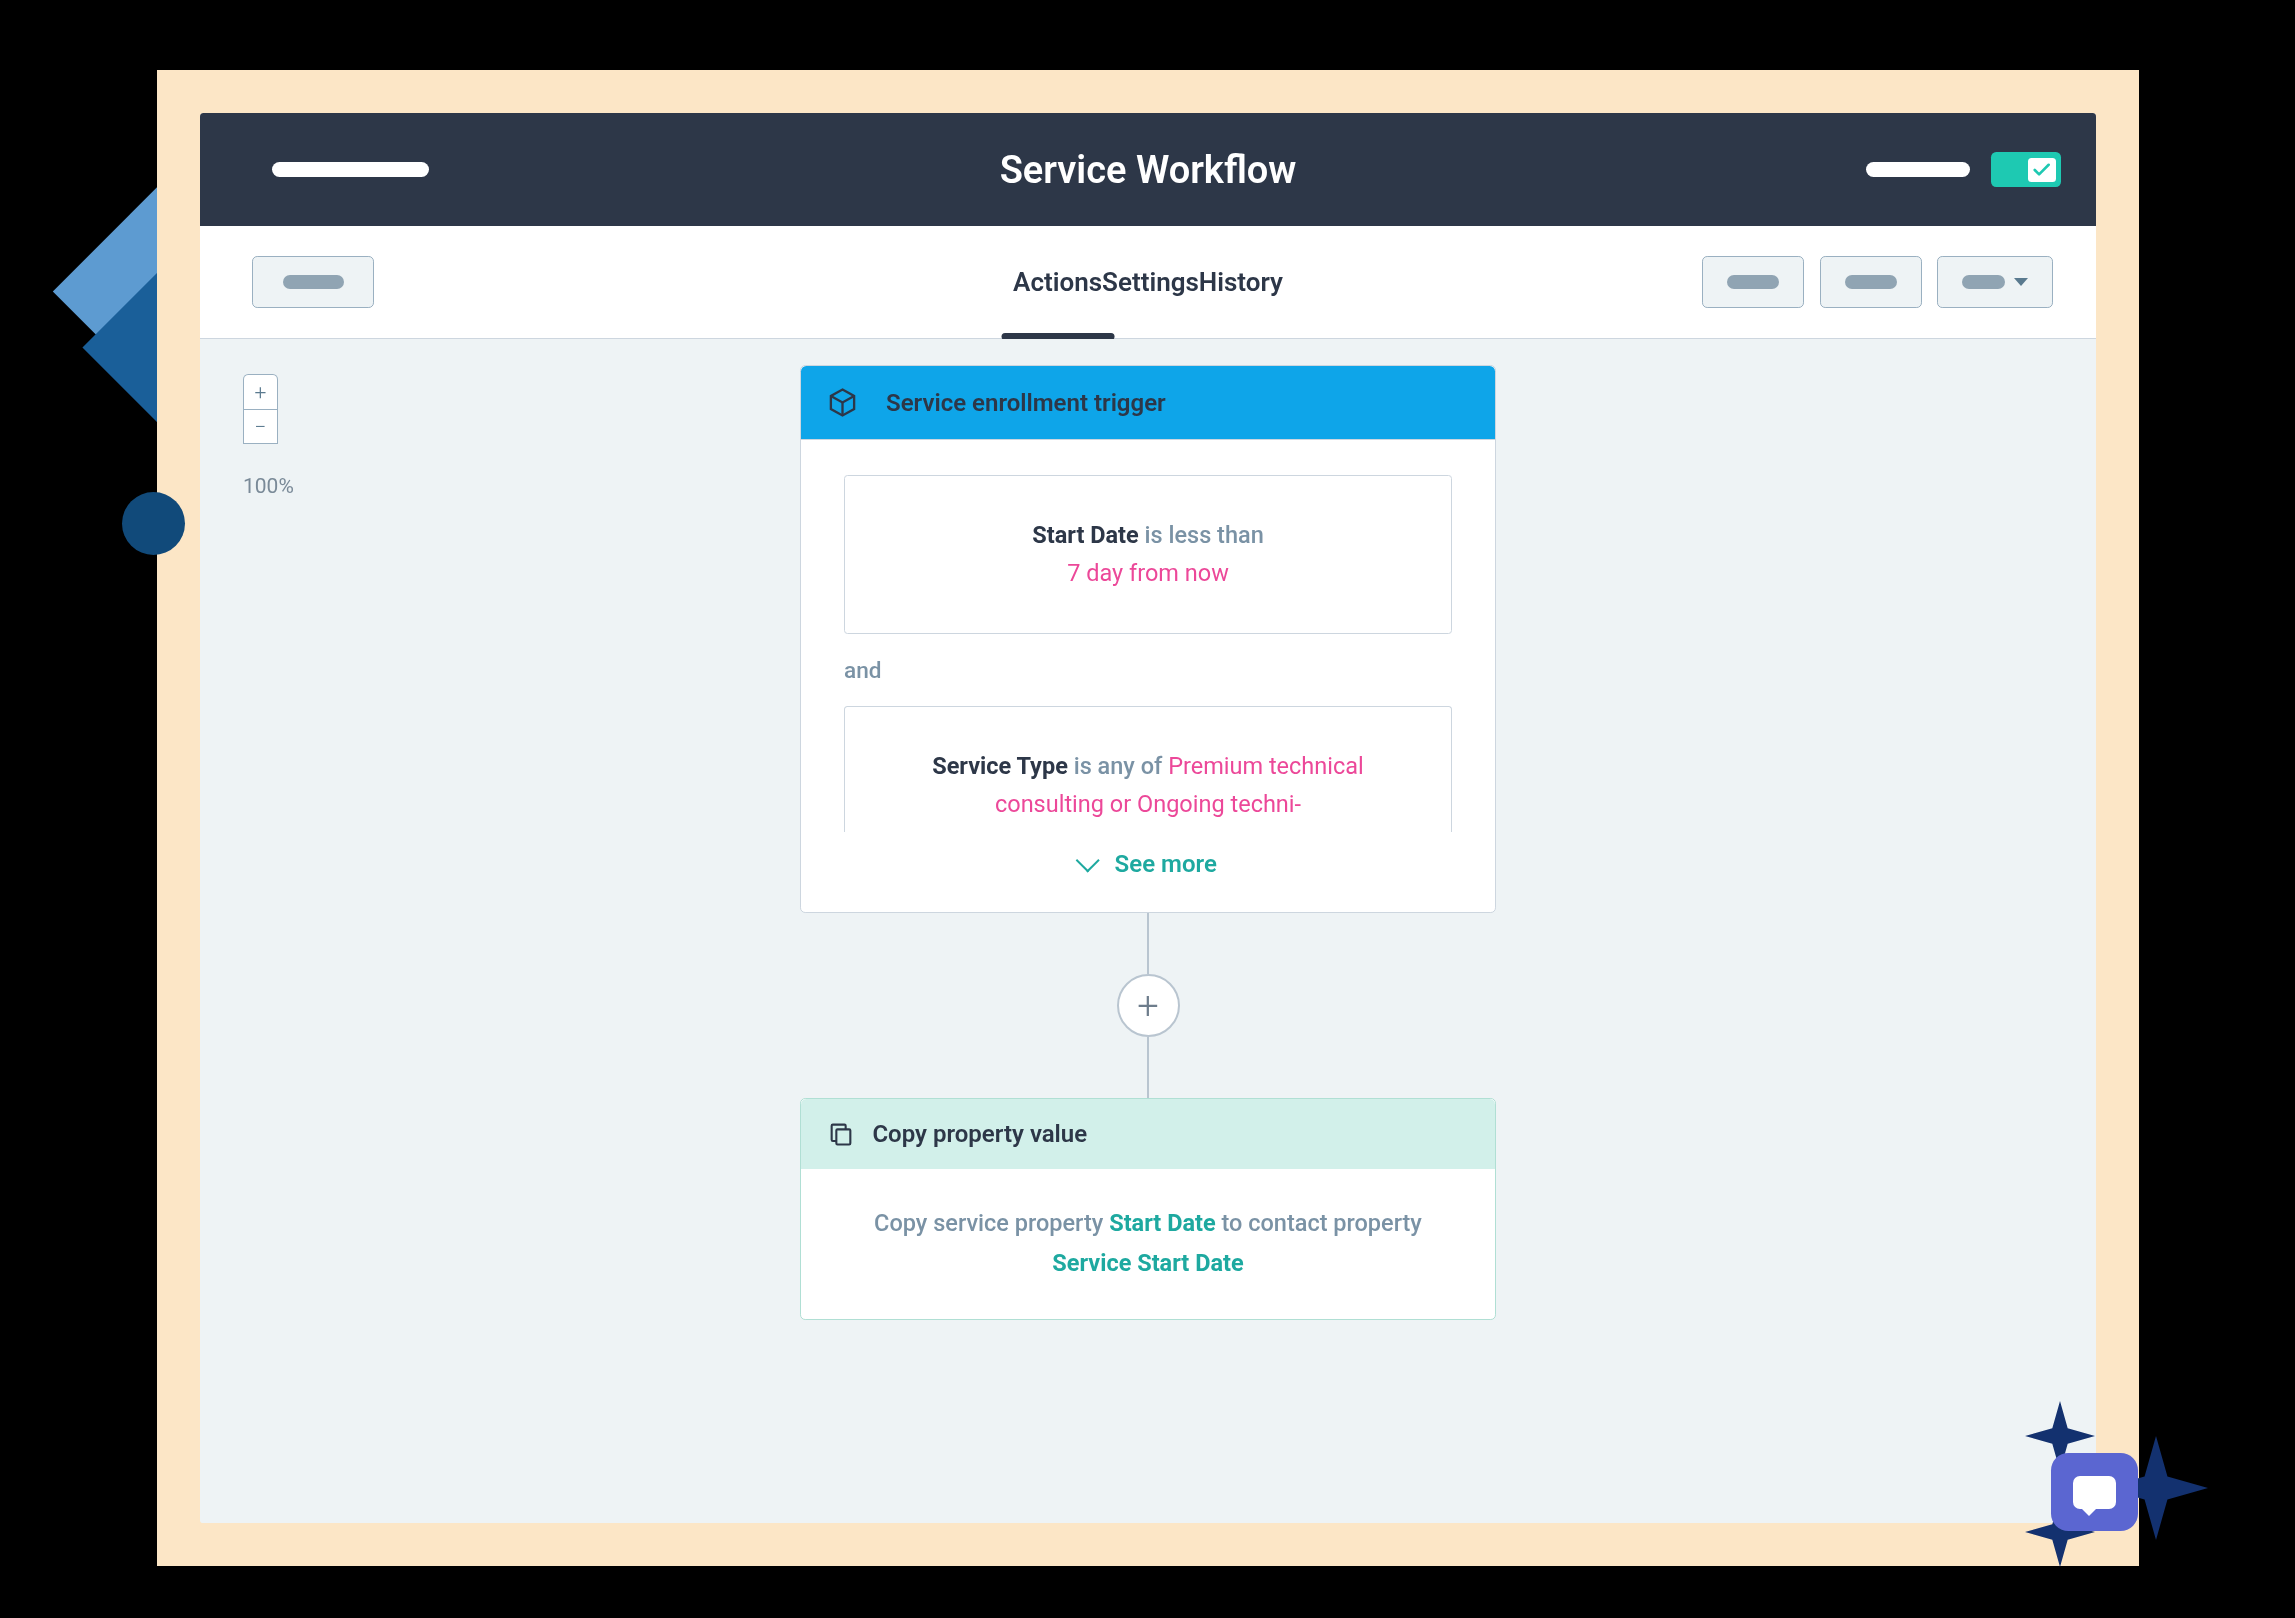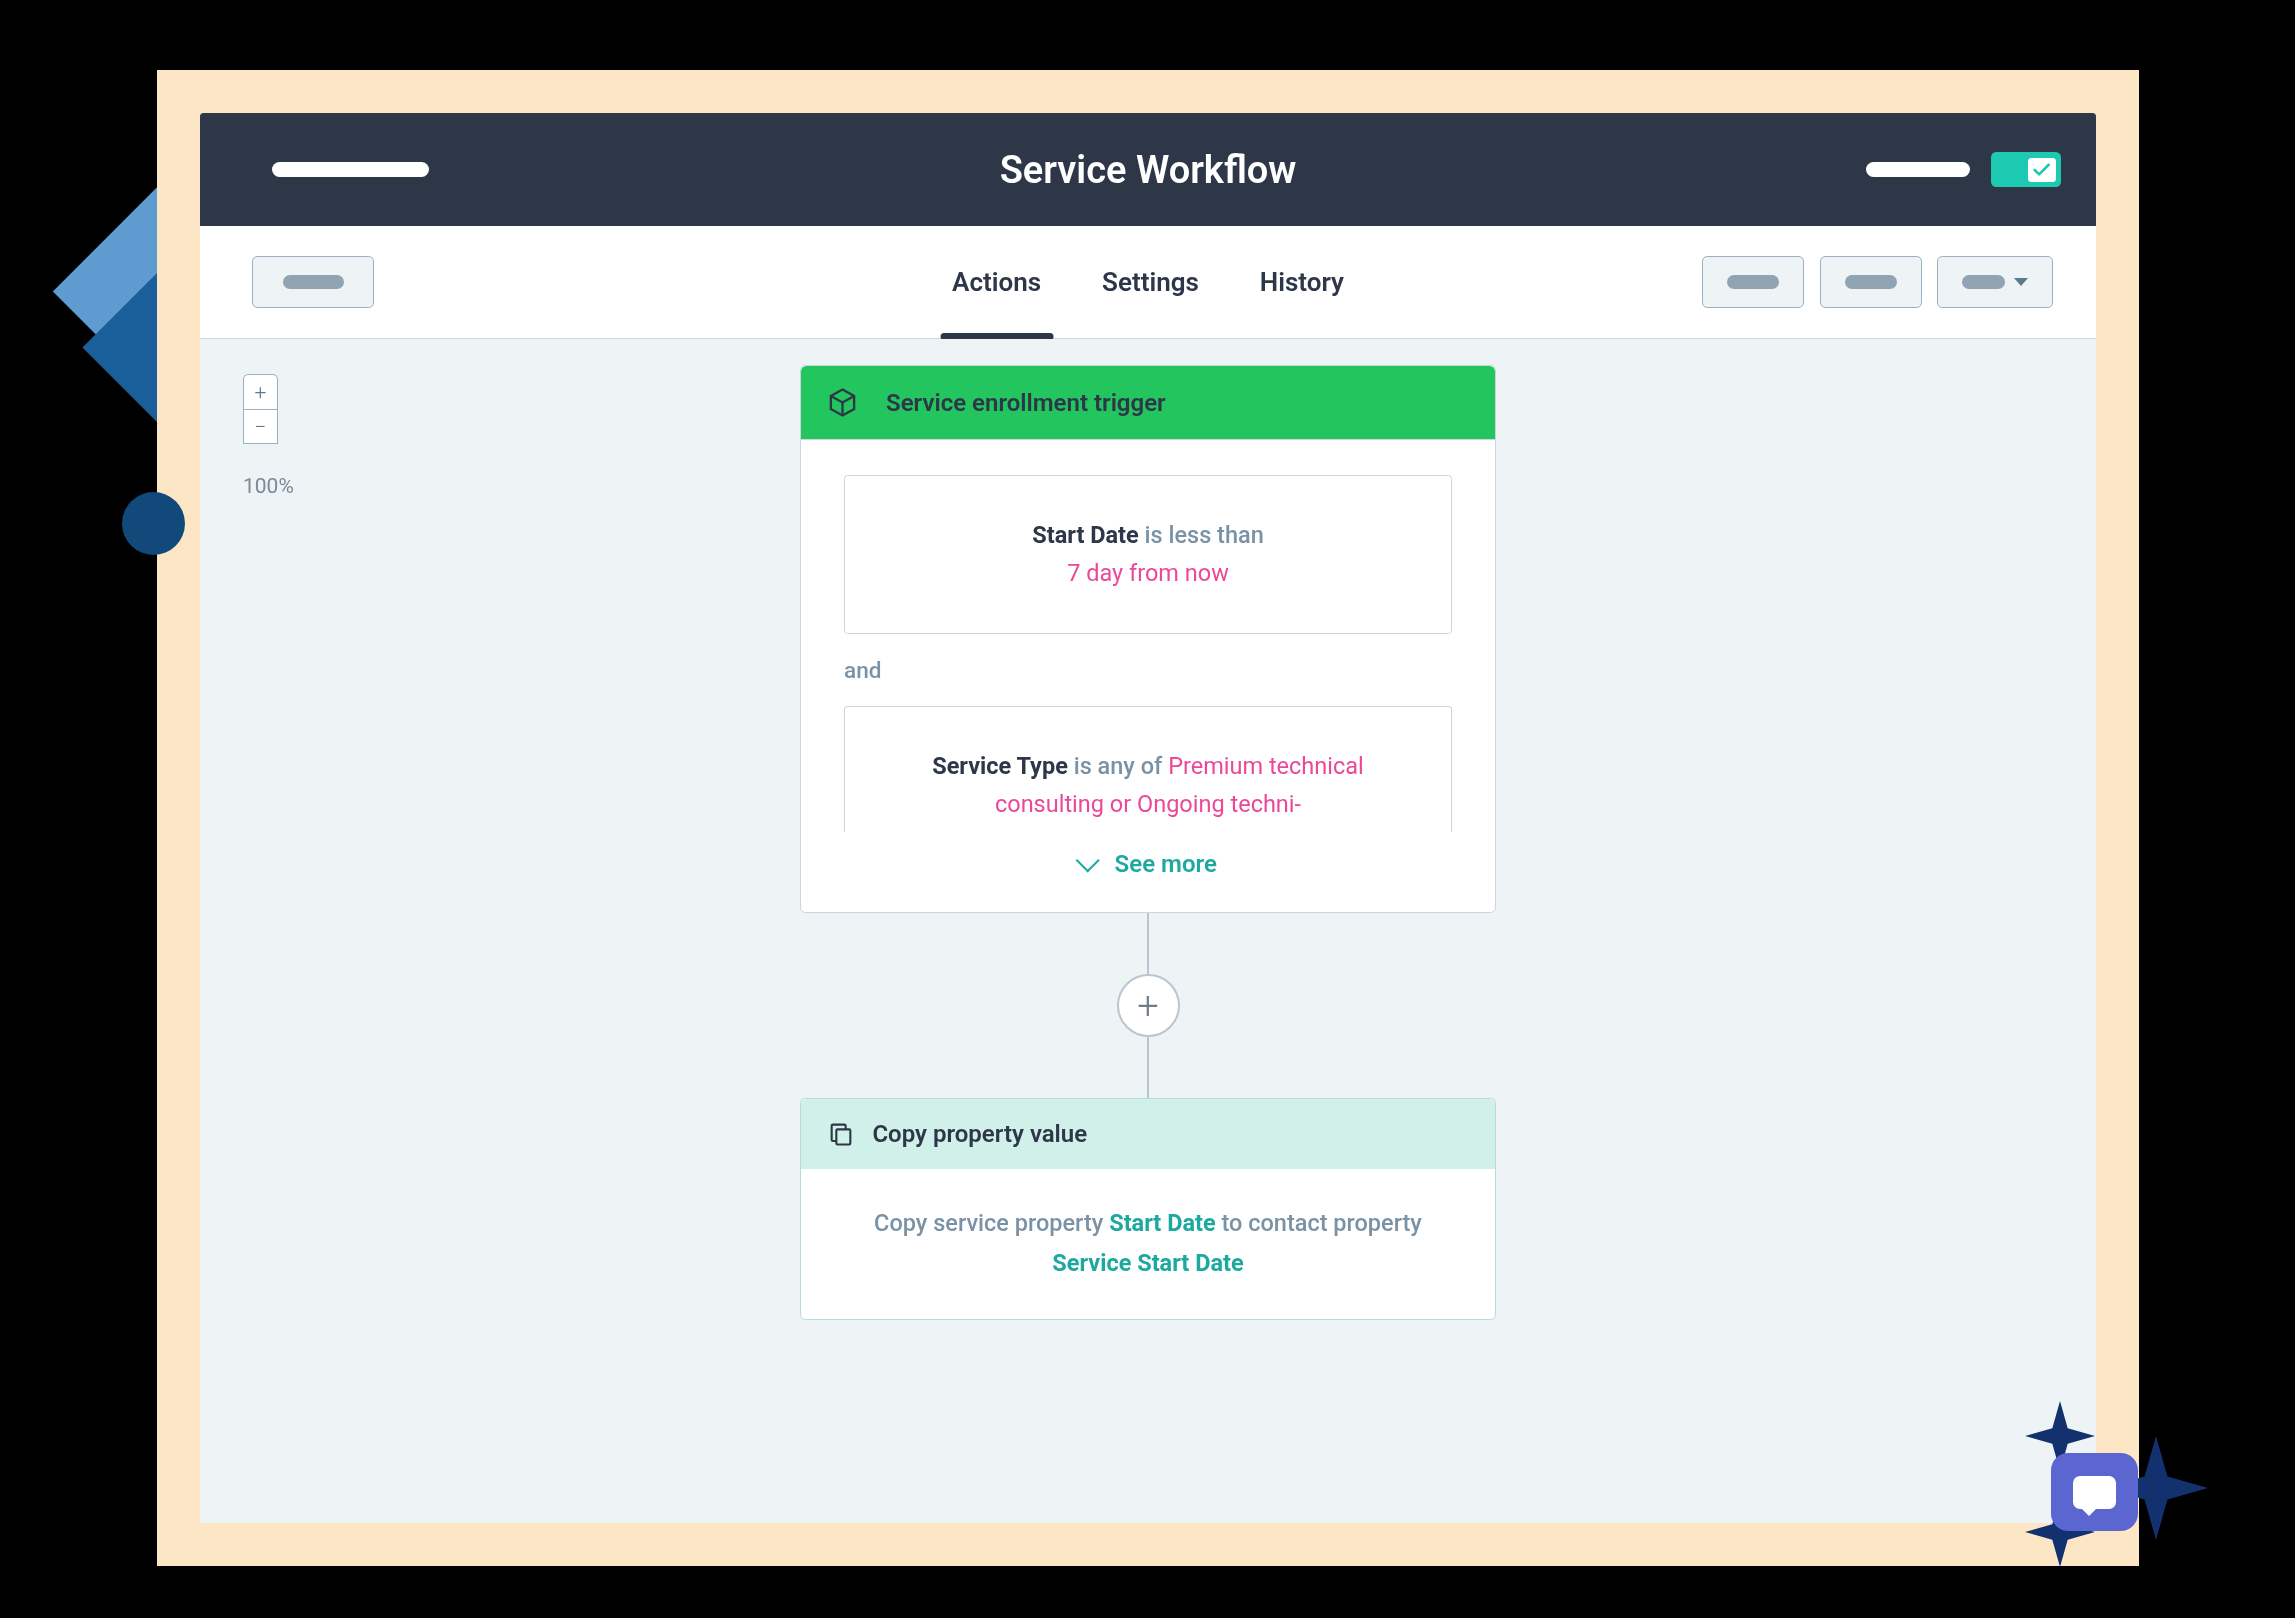--- a/index.html
+++ b/index.html
@@ -158,21 +158,20 @@
   display: flex;
   align-items: center;
   justify-content: center;
 }
 .toolbar-left-btn .ph { width: 61px; height: 14px; background: #90a4b3; border-radius: 7px; }
 .tabs {
   position: absolute;
   left: 50%;
   transform: translateX(-50%);
   display: flex;
-  gap: 61px;
   height: 100%;
   align-items: flex-start;
 }
 .tab {
   font-size: 26px;
   font-weight: 600;
   color: #2d3748;
   cursor: pointer;
   position: relative;
   height: 100%;
@@ -262,21 +261,21 @@
 }
 .node-header {
   display: flex;
   align-items: center;
   gap: 17.4px;
   padding: 21px 26px;
   font-size: 24px;
   font-weight: 600;
   color: #2d3748;
 }
-.node-header.grey { background: #22c55e; border-bottom: 1.7px solid #cdd6df; border-radius: 5.2px 5.2px 0 0; gap: 28px; }
+.node-header.grey { background: #0ea5e9; border-bottom: 1.7px solid #cdd6df; border-radius: 5.2px 5.2px 0 0; gap: 28px; }
 .node-header.mint { background: #d2f0ea; border-bottom: none; border-radius: 5.2px 5.2px 0 0; }
 .node-body {
   padding: 35px 43px 26px;
 }
 .condition-box {
   border: 1.7px solid #cdd6df;
   border-radius: 3.5px;
   padding: 41px 35px;
   text-align: center;
   font-size: 23.5px;

